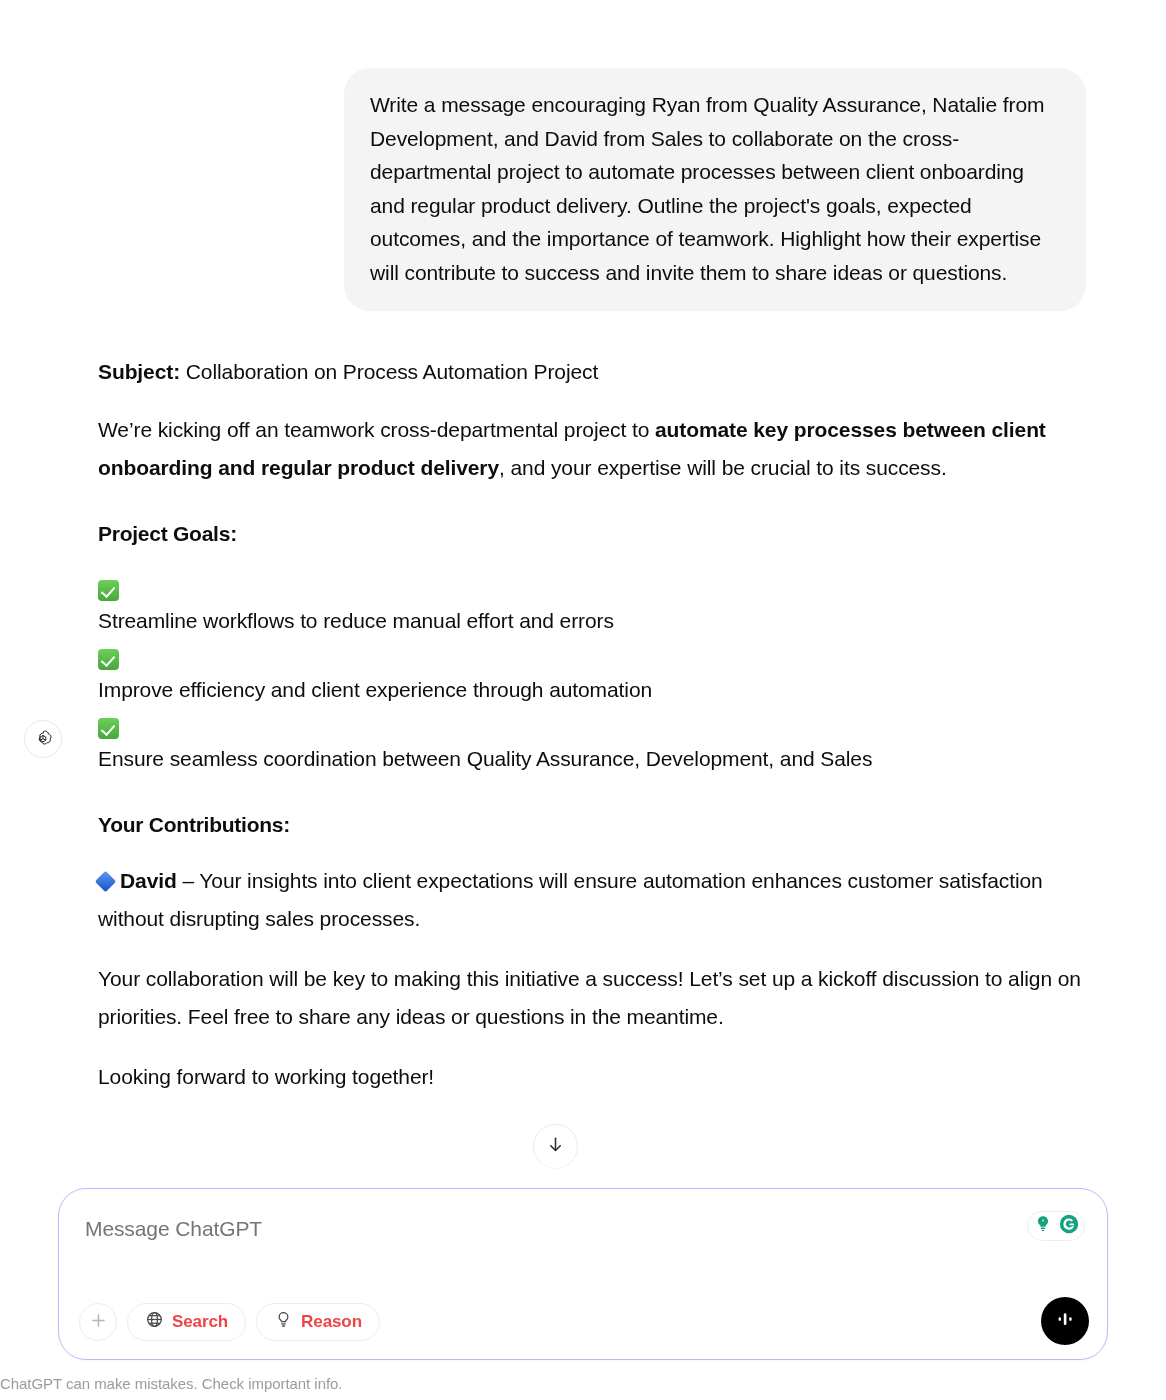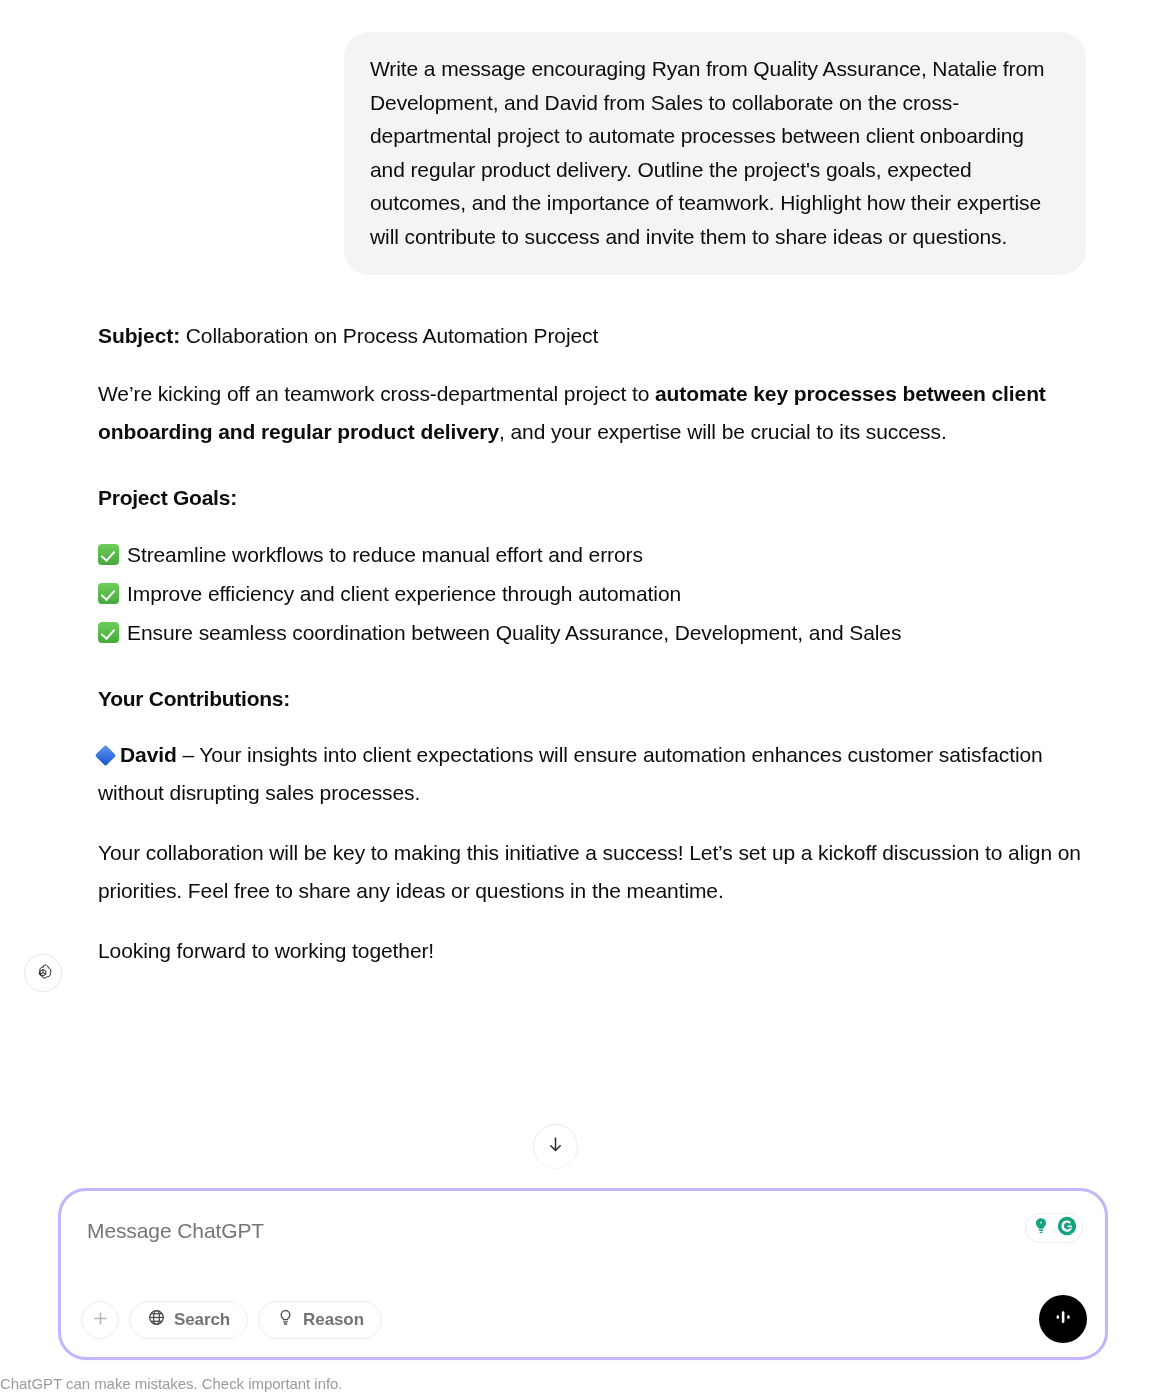--- a/index.html
+++ b/index.html
@@ -28,36 +28,37 @@
     width: 1166px;
     height: 1400px;
     overflow: hidden;
   }
 
   
   .user-row {
     display: flex;
     justify-content: flex-end;
     padding: 32px 80px 0 10px;
+    margin-top: 36px;
   }
   .user-bubble {
     max-width: 742px;
     background: #f4f4f4;
     border-radius: 26px;
     padding: 20px 26px 22px 26px;
     font-size: 21px;
     line-height: 33.5px;
     color: #0d0d0d;
     letter-spacing: -0.1px;
   }
 
   
   .assistant-row {
     display: flex;
-    align-items: flex-end;
+    align-items: center;
     padding: 42px 70px 0 24px;
   }
   .avatar {
     flex: 0 0 auto;
     width: 38px;
     height: 38px;
     border-radius: 50%;
     border: 1px solid #e8e8e8;
     background: #ffffff;
     display: flex;
@@ -92,20 +93,21 @@
   }
 
   .goal-list { list-style: none; margin-bottom: 10px; }
   .goal-list li {
     font-size: 21px;
     line-height: 39px;
     color: #0d0d0d;
     display: flex;
     align-items: flex-start;
     letter-spacing: -0.1px;
+    flex-direction: column;
   }
   .emoji-check {
     flex: 0 0 auto;
     width: 21px;
     height: 21px;
     border-radius: 4px;
     background: linear-gradient(#6ece5a, #46a83c);
     margin: 9px 8px 0 0;
     position: relative;
   }
@@ -176,21 +178,21 @@
     top: -28px;
     width: 1166px;
     height: 28px;
     background: linear-gradient(to bottom, rgba(255,255,255,0), #ffffff);
     pointer-events: none;
   }
   .composer {
     position: relative;
     width: 1050px;
     height: 172px;
-    border: 3px solid #c4b5fd;
+    border: 1px solid #c4b5fd;
     border-radius: 28px;
     background: #ffffff;
     box-shadow: 0 1px 3px rgba(0,0,0,0.035);
     margin-top: 6px;
   }
 
   .composer-input {
     position: absolute;
     left: 26px;
     top: 26px;
@@ -247,21 +249,21 @@
     border-radius: 19px;
     border: 1px solid #ededed;
     background: #ffffff;
     display: flex;
     align-items: center;
     gap: 8px;
     padding: 0 17px;
     cursor: pointer;
     font-size: 17px;
     font-weight: 600;
-    color: #737373;
+    color: #ef4444;
     letter-spacing: -0.1px;
   }
 
   .voice-btn {
     position: absolute;
     right: 18px;
     bottom: 14px;
     width: 48px;
     height: 48px;
     border-radius: 50%;

